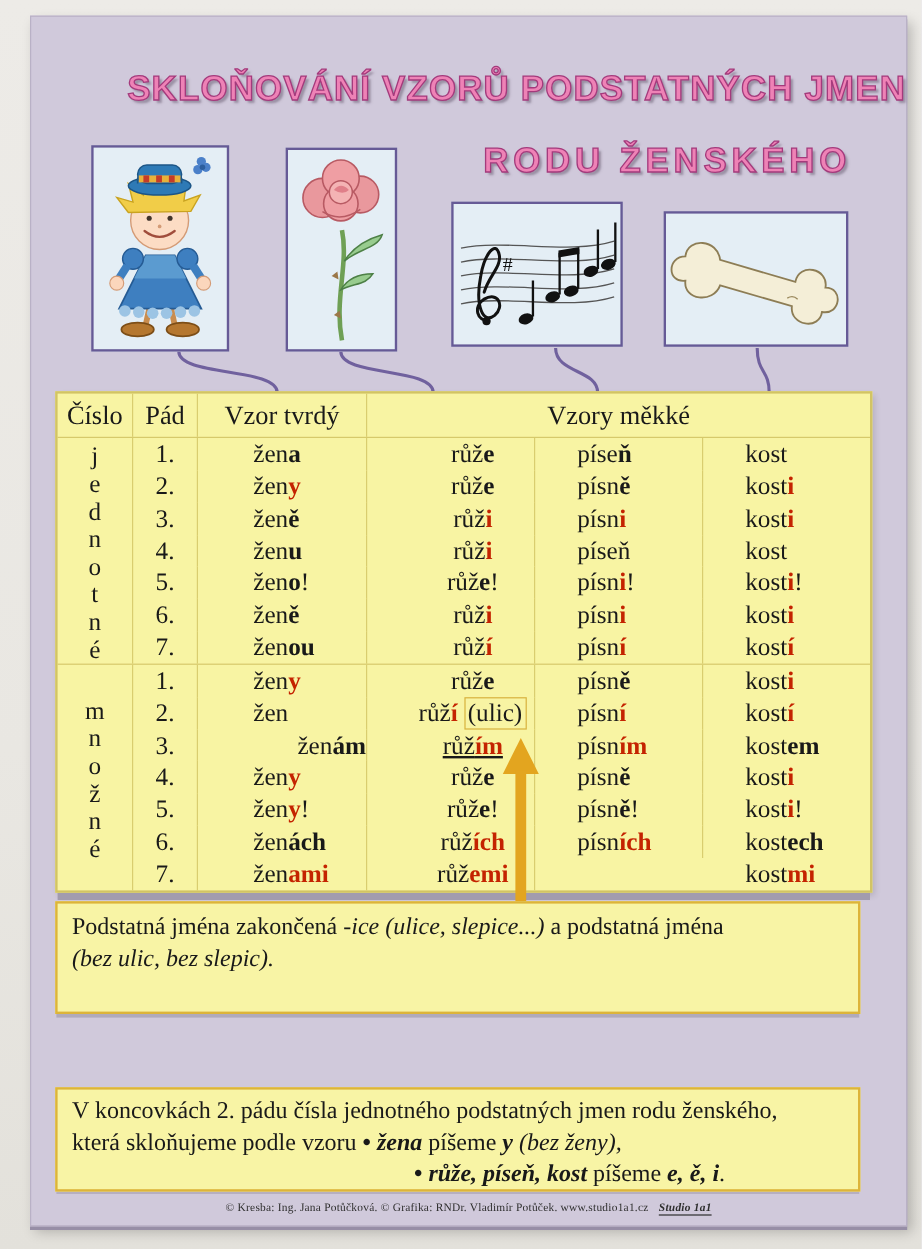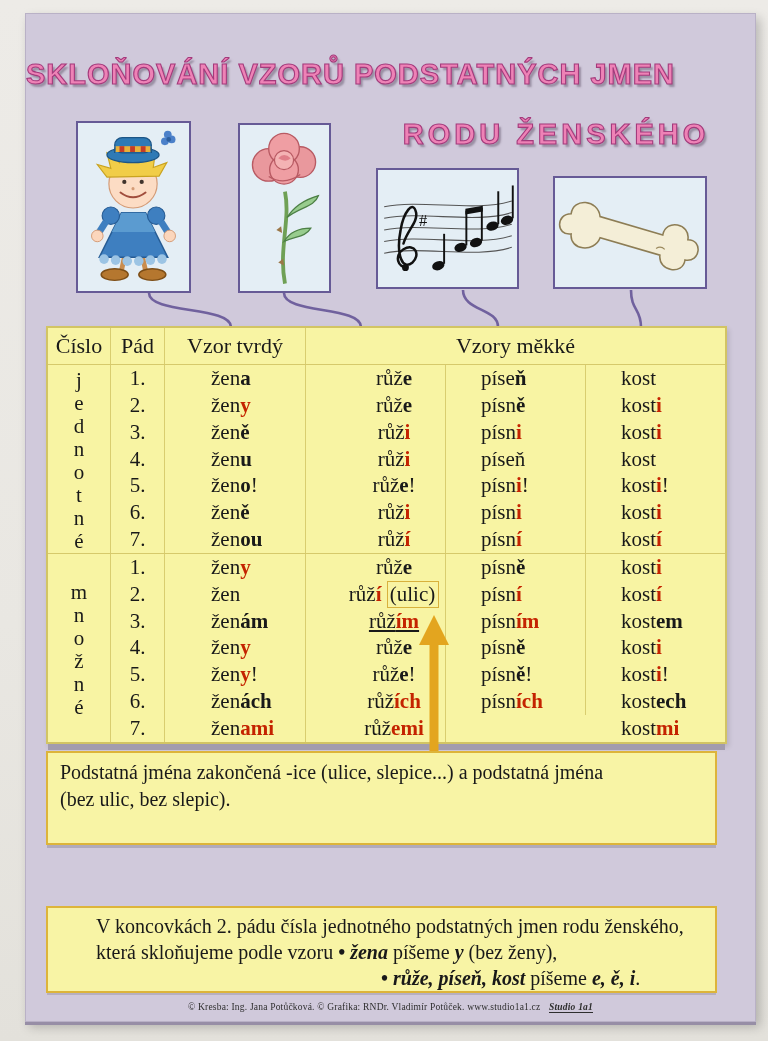--- a/index.html
+++ b/index.html
@@ -1,20 +1,20 @@
 <!DOCTYPE html>
 <html><head>
 <meta charset="utf-8">
 <style>
   html,body{margin:0;padding:0;}
   body{width:768px;height:1041px;position:relative;background:linear-gradient(180deg,#edebe7 0%,#e9e7e2 60%,#e3e1db 100%);font-family:"Liberation Serif",serif;overflow:hidden;}
   .poster{position:absolute;left:25px;top:13px;width:729px;height:1007px;background:#d0c9db;border:1px solid #b9b1c6;box-shadow:0 3px 0 #978ea6, 4px 5px 10px rgba(0,0,0,.22);}
   
   .title1,.title2{position:absolute;font-family:"Liberation Sans",sans-serif;font-weight:bold;color:#ee82b6;-webkit-text-stroke:1.1px #a43a7c;text-shadow:2.5px 3px 2px rgba(105,92,115,.55);white-space:nowrap;}
-  .title1{left:0;right:0;top:44px;text-align:left;font-size:29px;letter-spacing:1px;}
+  .title1{left:0;right:0;top:44px;text-align:right;font-size:29px;letter-spacing:1px;}
   .title2{left:330px;width:400px;top:104px;text-align:center;font-size:29px;letter-spacing:4px;}
   
   .pic-box{position:absolute;background:#e4eef5;border:2.5px solid #665a96;box-sizing:border-box;}
   .pic-girl{left:50px;top:107px;width:115px;height:172px;}
   .pic-rose{left:212px;top:109px;width:93px;height:170px;}
   .pic-music{left:350px;top:154px;width:143px;height:121px;}
   .pic-bone{left:527px;top:162px;width:154px;height:113px;}
   .pic-box svg{display:block;width:100%;height:100%;}
   .overlay{position:absolute;left:0;top:0;width:729px;height:1007px;pointer-events:none;}
   
@@ -29,33 +29,33 @@
   .pad-cell{grid-column:2;text-align:center;border-right:1.6px solid #d9cd6f;line-height:26.85px;}
   .word-cell{line-height:26.85px;white-space:nowrap;}
   .word-cell.c3{padding-left:46px;border-right:1.6px solid #d9cd6f;}
   .word-cell.c4{padding-left:37px;border-right:1.6px solid #d9cd6f;text-align:center;}
   .word-cell.c5{padding-left:35px;border-right:1.6px solid #d9cd6f;}
   .word-cell.c6{padding-left:35px;}
   
   .sg-n{}
   .sg-b{font-weight:bold;}
   .sg-r{font-weight:bold;color:#c42300;}
-  .sg-i{text-align:center;}
+  .sg-i{font-style:italic;text-align:center;}
   .sg-bi{font-weight:bold;font-style:italic;}
   .sg-u{border:1.5px solid #d8b13c;padding:0 3px 1px 2px;}
   
   .arrow-svg{position:absolute;left:0;top:0;width:729px;height:1007px;pointer-events:none;}
   
   .note-box{position:absolute;left:20px;width:671px;box-sizing:border-box;background:#f8f4a5;border:2px solid #ddb43a;font-size:20px;color:#191919;}
   #note-0{top:737px;height:94px;padding:6px 12px;box-shadow:0 4px 0 -1px rgba(150,144,160,.55);}
   #note-0 .note-line{line-height:27px;}
   #note-1{top:835px;height:51px;padding:2px 12px;box-shadow:0 6px 0 -1px #a29cae;}
   #note-1 .note-line{line-height:23px;}
   #note-2{top:892px;height:87px;padding:5px 12px;box-shadow:0 3px 0 -1px rgba(150,144,160,.45);}
-  #note-2 .note-line{line-height:26px;margin-left:36px;}
+  #note-2 .note-line{line-height:26px;}
   .note-line{white-space:nowrap;}
   
   .footer{position:absolute;left:0;right:0;top:988px;text-align:center;font-size:9.5px;color:#2e2e2e;letter-spacing:.2px;}
   .logo{font-style:italic;font-weight:bold;border-bottom:1px solid #2e2e2e;margin-left:6px;}
 </style>
 </head>
 <body>
 
 <div class="poster">
 
@@ -213,21 +213,21 @@
           <div class="word-cell c3" style="grid-area: 1 / 3;"><span class="sg-n">žen</span><span class="sg-r">y</span></div>
           <div class="word-cell c4" style="grid-area: 1 / 4;"><span class="sg-n">růž</span><span class="sg-b">e</span></div>
           <div class="word-cell c5" style="grid-area: 1 / 5;"><span class="sg-n">písn</span><span class="sg-b">ě</span></div>
           <div class="word-cell c6" style="grid-area: 1 / 6;"><span class="sg-n">kost</span><span class="sg-r">i</span></div>
           <div class="pad-cell" style="grid-row: 2;">2.</div>
           <div class="word-cell c3" style="grid-area: 2 / 3;"><span class="sg-n">žen</span></div>
           <div class="word-cell c4" style="grid-area: 2 / 4;"><span class="sg-n">růž</span><span class="sg-r">í</span><span class="sg-n"> </span><span class="sg-u">(ulic)</span></div>
           <div class="word-cell c5" style="grid-area: 2 / 5;"><span class="sg-n">písn</span><span class="sg-r">í</span></div>
           <div class="word-cell c6" style="grid-area: 2 / 6;"><span class="sg-n">kost</span><span class="sg-r">í</span></div>
           <div class="pad-cell" style="grid-row: 3;">3.</div>
-          <div class="word-cell c3" style="grid-area: 3 / 3;"><span class="sg-n">žen</span><span class="sg-b">ám</span></div>
+          <div class="word-cell c3" style="grid-area: 3 / 3; text-align: right;"><span class="sg-n">žen</span><span class="sg-b">ám</span></div>
           <div class="word-cell c4" style="grid-area: 3 / 4; text-decoration: underline;"><span class="sg-n">růž</span><span class="sg-r">ím</span></div>
           <div class="word-cell c5" style="grid-area: 3 / 5;"><span class="sg-n">písn</span><span class="sg-r">ím</span></div>
           <div class="word-cell c6" style="grid-area: 3 / 6;"><span class="sg-n">kost</span><span class="sg-b">em</span></div>
           <div class="pad-cell" style="grid-row: 4;">4.</div>
           <div class="word-cell c3" style="grid-area: 4 / 3;"><span class="sg-n">žen</span><span class="sg-r">y</span></div>
           <div class="word-cell c4" style="grid-area: 4 / 4;"><span class="sg-n">růž</span><span class="sg-b">e</span></div>
           <div class="word-cell c5" style="grid-area: 4 / 5;"><span class="sg-n">písn</span><span class="sg-b">ě</span></div>
           <div class="word-cell c6" style="grid-area: 4 / 6;"><span class="sg-n">kost</span><span class="sg-r">i</span></div>
           <div class="pad-cell" style="grid-row: 5;">5.</div>
           <div class="word-cell c3" style="grid-area: 5 / 3;"><span class="sg-n">žen</span><span class="sg-r">y</span><span class="sg-n">!</span></div>

